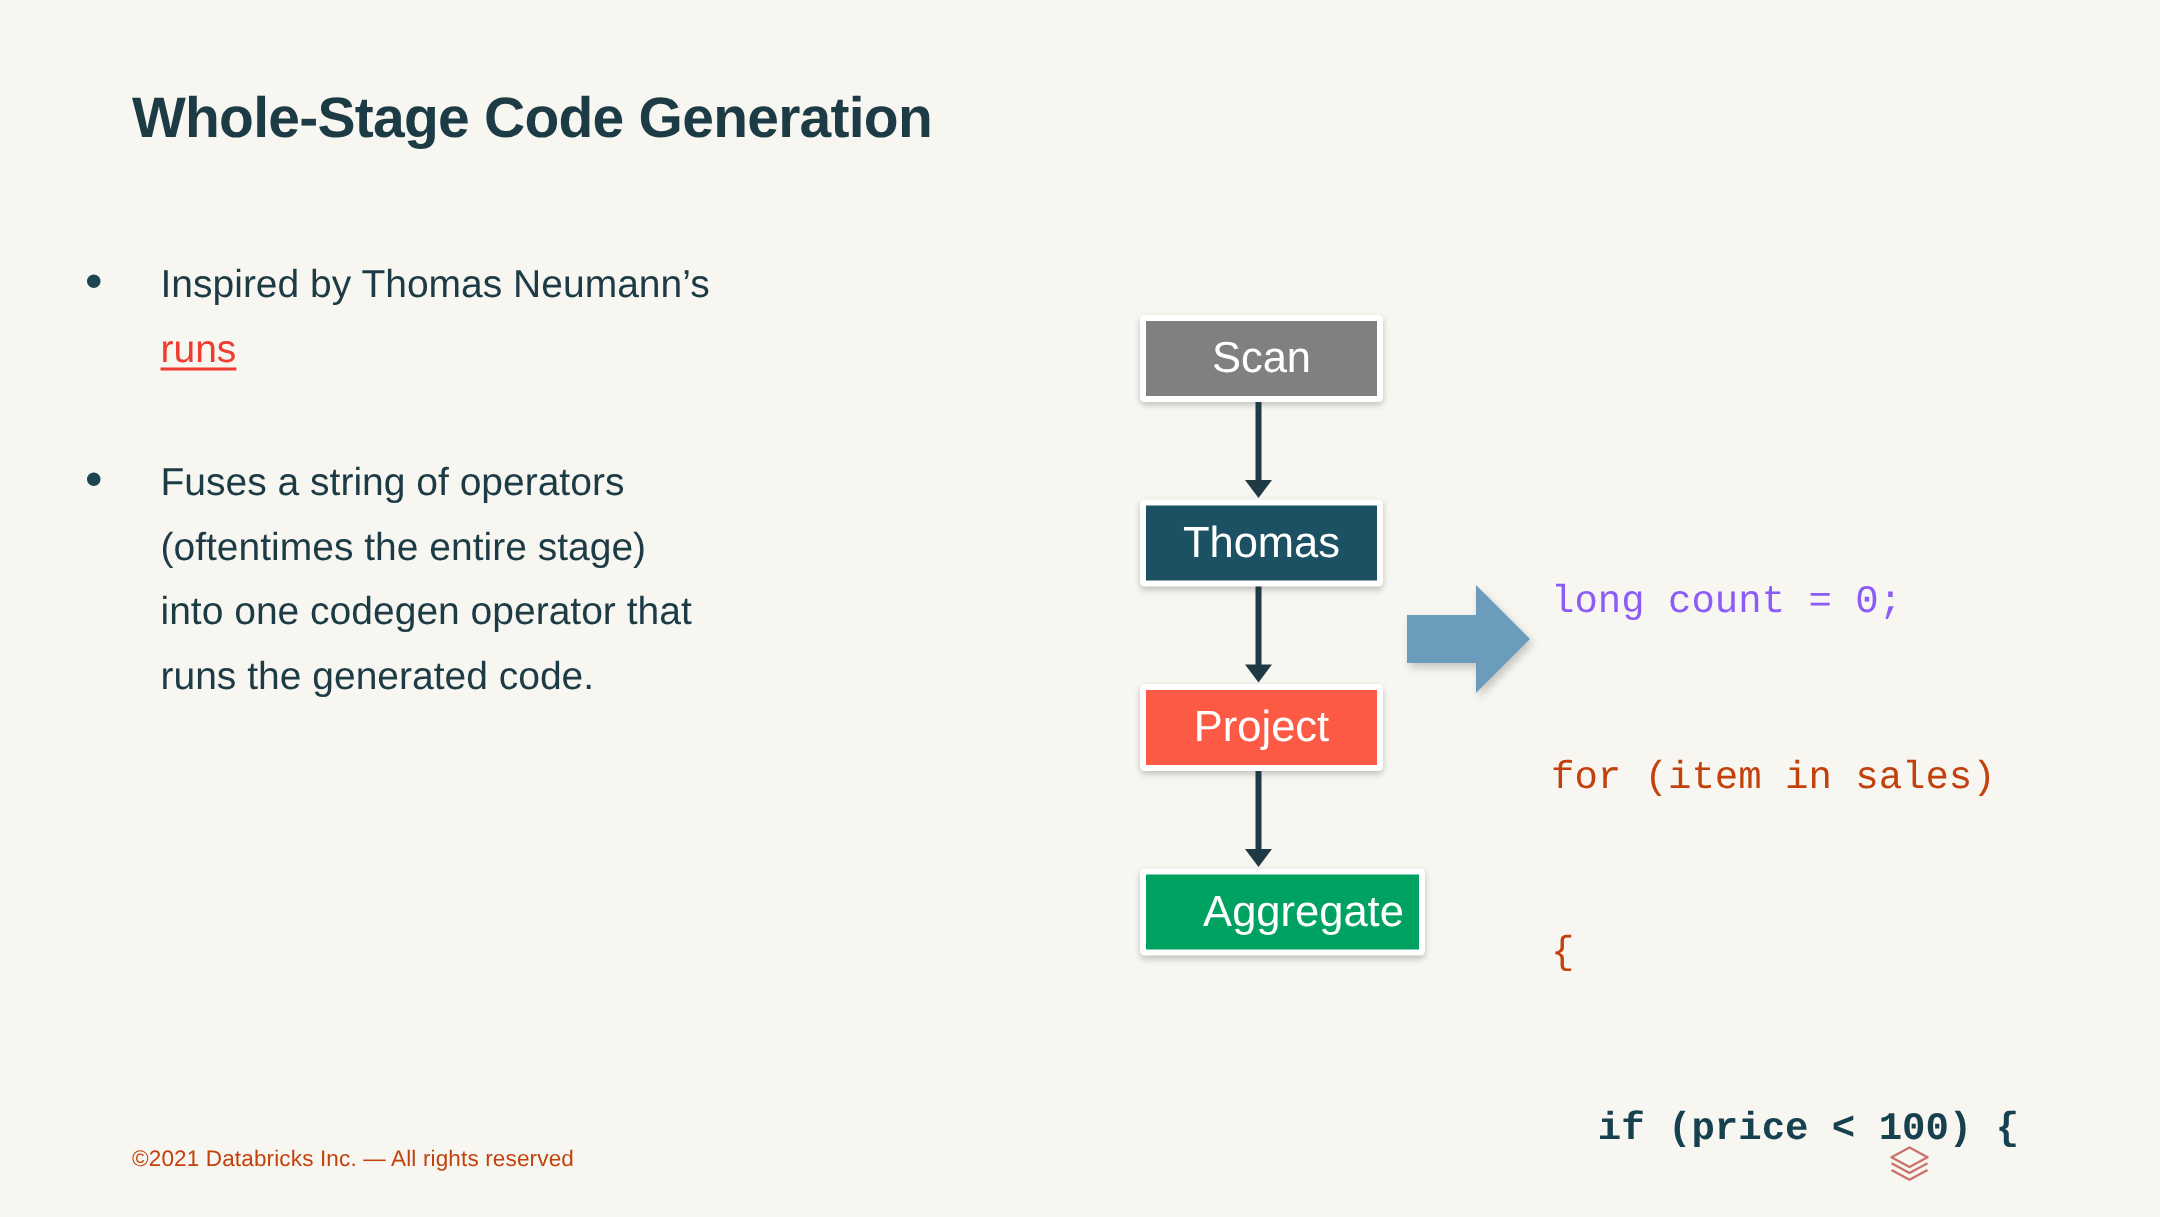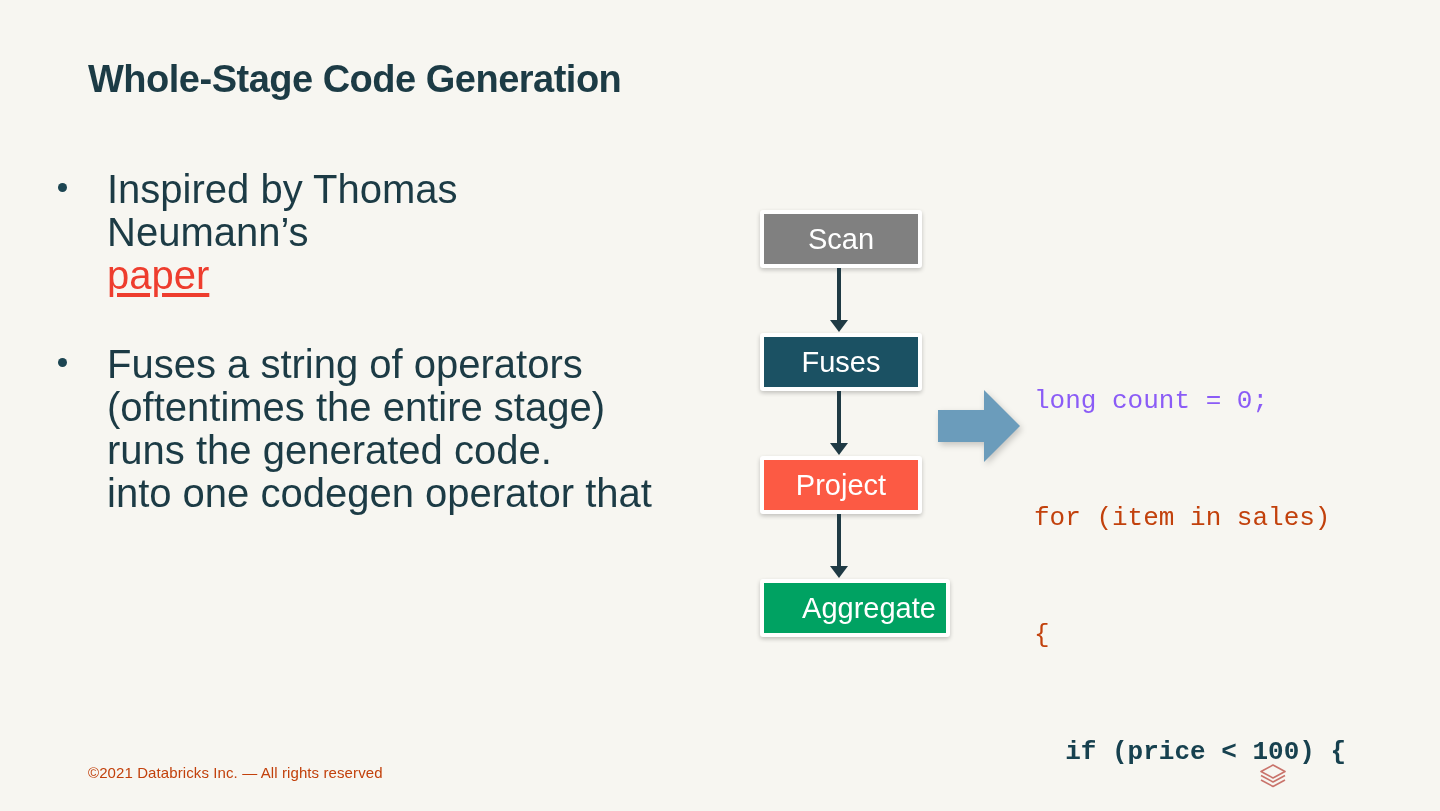--- a/index.html
+++ b/index.html
@@ -51,21 +51,21 @@
     width: 9px;
     height: 9px;
     border-radius: 50%;
     background: #1C4552;
     margin-top: 15px;
     margin-right: 0px;
     flex: 0 0 9px;
   }
   .bullet-text {
     margin-left: 40px;
-    font-size: 40px;
+    font-size: 26px;
     line-height: 43px;
     color: #1C3B45;
     font-weight: normal;
   }
   .bullet-line { display: block; }
   .paper-link {
     color: #EE3D2E;
     text-decoration: underline;
     text-underline-offset: 4px;
     cursor: pointer;
@@ -175,46 +175,46 @@
 <div class="slide">
 
   <div class="slide-title">Whole-Stage Code Generation</div>
 
   <div class="bullet-list">
 
     <div class="bullet-row">
       <span class="bullet-dot"></span>
       <div class="bullet-text">
         <span class="bullet-line">Inspired by Thomas Neumann’s</span>
-        <span class="bullet-line"><a class="paper-link">paper</a></span>
+        <span class="bullet-line"><a class="paper-link">runs</a></span>
       </div>
     </div>
 
     <div class="bullet-row">
       <span class="bullet-dot"></span>
       <div class="bullet-text">
         <span class="bullet-line">Fuses a string of operators</span>
         <span class="bullet-line">(oftentimes the entire stage)</span>
+        <span class="bullet-line">into one codegen operator that</span>
         <span class="bullet-line">runs the generated code.</span>
-        <span class="bullet-line">into one codegen operator that</span>
       </div>
     </div>
 
   </div>
 
   <div class="flow">
 
     <div class="flow-node node-scan">
       <span class="node-label">Scan</span>
     </div>
     <div class="connector connector-1"></div>
     <div class="arrow-head arrow-head-1"></div>
 
     <div class="flow-node node-filter">
-      <span class="node-label">Fuses</span>
+      <span class="node-label">Thomas</span>
     </div>
     <div class="connector connector-2"></div>
     <div class="arrow-head arrow-head-2"></div>
 
     <div class="flow-node node-project">
       <span class="node-label">Project</span>
     </div>
     <div class="connector connector-3"></div>
     <div class="arrow-head arrow-head-3"></div>
 

